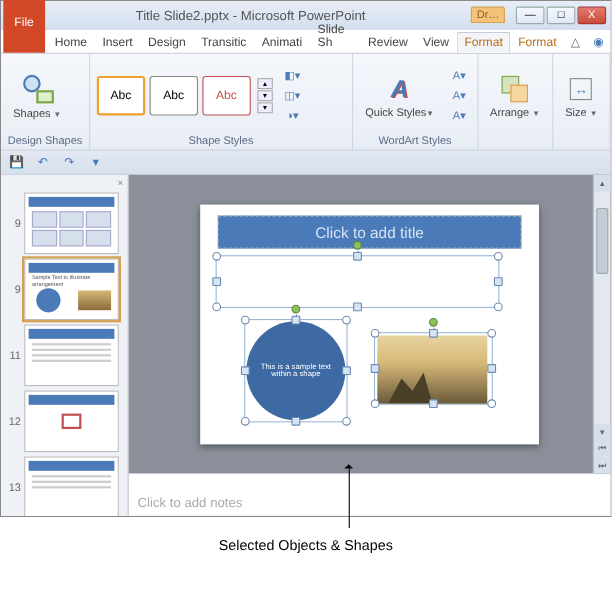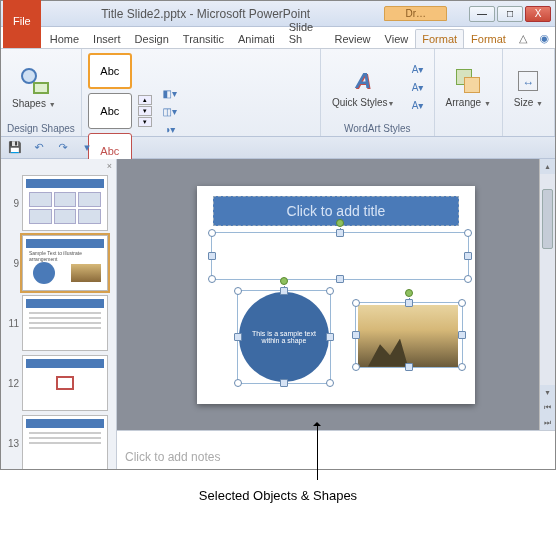--- a/index.html
+++ b/index.html
@@ -3,21 +3,21 @@
 <meta charset="utf-8">
 <style>
 * { box-sizing: border-box; margin: 0; padding: 0; font-family: "Segoe UI", Tahoma, sans-serif; }
 body { background: #fff; font-size: 11px; user-select: none; }
 .window { width: 556px; border: 1px solid #888; background: #fff; }
 
 
 .titlebar { height: 26px; background: linear-gradient(#e8edf7,#d4dff0); display: flex; align-items: center; padding: 0 4px; border-bottom: 1px solid #b8c4d8; }
 .titlebar .app-icon { width: 16px; height: 16px; background: #d24726; color: #fff; font-weight: bold; font-size: 10px; display: flex; align-items: center; justify-content: center; border-radius: 2px; margin-right: 6px; }
 .titlebar .title { flex: 1; text-align: center; font-size: 12px; color: #555; }
-.titlebar .drawtools { background: #f5c27a; border: 1px solid #d6a04e; padding: 1px 20px; font-size: 10px; color: #8a5a20; border-radius: 2px 2px 0 0; margin-right: 18px; }
+.titlebar .drawtools { background: #f5c27a; border: 1px solid #d6a04e; padding: 1px 4px; font-size: 10px; color: #8a5a20; border-radius: 2px 2px 0 0; margin-right: 6px; }
 .win-controls { display: flex; gap: 2px; margin-left: 4px; }
 .win-btn { width: 26px; height: 16px; border: 1px solid #9aa; border-radius: 2px; display: flex; align-items: center; justify-content: center; font-size: 10px; background: linear-gradient(#f5f8fc,#dfe8f5); cursor: pointer; }
 .win-btn.close { background: linear-gradient(#e67a6a,#c94b3a); color: #fff; border-color: #a33; }
 
 
 .ribbon-tabs { height: 22px; background: #fff; display: flex; align-items: end; border-bottom: 1px solid #c5ccd7; padding-left: 2px; }
 .file-tab { background: #d24726; color: #fff; padding: 21px 10px; font-size: 11px; border-radius: 2px 2px 0 0; margin-right: 2px; cursor: pointer; }
 .tab { padding: 3px 6px; font-size: 11px; color: #444; cursor: pointer; border: 1px solid transparent; border-bottom: none; }
 .tab.active { background: #f3f5f9; border-color: #c5ccd7; border-radius: 2px 2px 0 0; }
 .tab.contextual { color: #b56f1a; }
@@ -31,21 +31,21 @@
 .group-content { display: flex; align-items: center; gap: 4px; flex: 1; }
 
 .big-btn { display: flex; flex-direction: column; align-items: center; gap: 2px; padding: 2px 4px; cursor: pointer; border: 1px solid transparent; border-radius: 3px; }
 .big-btn .lbl { font-size: 10px; color: #444; }
 .dropdown-arrow { font-size: 7px; color: #666; }
 
 .shape-icon { width: 30px; height: 30px; position: relative; }
 .shape-icon .circ { position: absolute; width: 16px; height: 16px; border: 2px solid #4a7ab8; border-radius: 50%; top: 2px; left: 2px; background: #cfe0f3; }
 .shape-icon .rect { position: absolute; width: 16px; height: 12px; border: 2px solid #7aa84a; bottom: 2px; right: 0; background: #dff0cf; }
 
-.style-gallery { display: flex; gap: 4px; flex-direction: column; }
+.style-gallery { display: flex; gap: 4px; }
 .style-item { width: 44px; height: 36px; border: 1px solid #aaa; border-radius: 3px; display: flex; align-items: center; justify-content: center; font-size: 11px; cursor: pointer; background: #fff; }
 .style-item.sel { border: 2px solid #f0a030; }
 .style-item.c2 { color: #000; border-color: #888; }
 .style-item.c3 { color: #c0504d; border-color: #c0504d; }
 .gallery-more { width: 14px; display: flex; flex-direction: column; justify-content: center; gap: 1px; margin-left: 2px; }
 .gallery-more div { height: 10px; border: 1px solid #aaa; background: #eef; font-size: 7px; display: flex; align-items: center; justify-content: center; cursor: pointer; }
 
 .tiny-icons { display: flex; flex-direction: column; gap: 2px; margin-left: 4px; }
 .tiny-icons div { width: 20px; height: 16px; border: 1px solid transparent; display: flex; align-items: center; justify-content: center; cursor: pointer; font-size: 10px; color: #4a7ab8; }
 
@@ -79,21 +79,21 @@
 .thumb .t-lines { position:absolute; top:16px; left:6px; right:6px; }
 .thumb .t-lines div { height:2px; background:#ccc; margin-bottom:3px; }
 .thumb .t-sq { position:absolute; width:18px; height:14px; top:50%; left:50%; transform:translate(-50%,-50%); border:2px solid #c0504d; }
 
 .editor { flex: 1; background: #8a8f99; display: flex; flex-direction: column; position: relative; }
 .canvas-area { flex: 1; display: flex; align-items: center; justify-content: center; overflow: hidden; position: relative; }
 .scrollbar-v { position:absolute; right:0; top:0; bottom:0; width:16px; background:#e3e7ef; border-left:1px solid #bbb; }
 .scrollbar-v .sb-thumb { position:absolute; left:2px; right:2px; top:30px; height:60px; background:#c5ccd7; border:1px solid #9aa; border-radius:2px; }
 .scrollbar-v .sb-btn { position:absolute; left:0; right:0; height:15px; background:#d6dfec; display:flex; align-items:center; justify-content:center; font-size:8px; color:#666; cursor:pointer; }
 
-.slide { width: 278px; height: 218px; background: #fff; box-shadow: 0 2px 6px rgba(0,0,0,0.4); position: relative; }
+.slide { width: 308px; height: 218px; background: #fff; box-shadow: 0 2px 6px rgba(0,0,0,0.4); position: relative; }
 .slide-title-ph { position:absolute; top:10px; left:16px; right:16px; height:30px; background:#4a7ab8; color:#d6e3f5; display:flex; align-items:center; justify-content:center; font-size:14px; border:1px dashed #9ab; }
 .slide-body-ph { position:absolute; top:48px; left:16px; right:16px; height:46px; font-size:13px; color:#333; padding:2px 6px; }
 .slide-body-ph::before { content:"•"; margin-right:6px; }
 
 .sel-box { position:absolute; border:1px solid #9ab8d6; }
 .handle { position:absolute; width:8px; height:8px; background:#fff; border:1px solid #6a8ab0; border-radius:50%; }
 .handle.sq { border-radius:1px; background:#d6e3f5; }
 .rot-handle { position:absolute; width:8px; height:8px; background:#8fc060; border:1px solid #5a8a30; border-radius:50%; left:50%; top:-14px; transform:translateX(-50%); }
 .rot-handle::after { content:""; position:absolute; left:50%; top:8px; width:1px; height:6px; background:#6a8ab0; }
 

